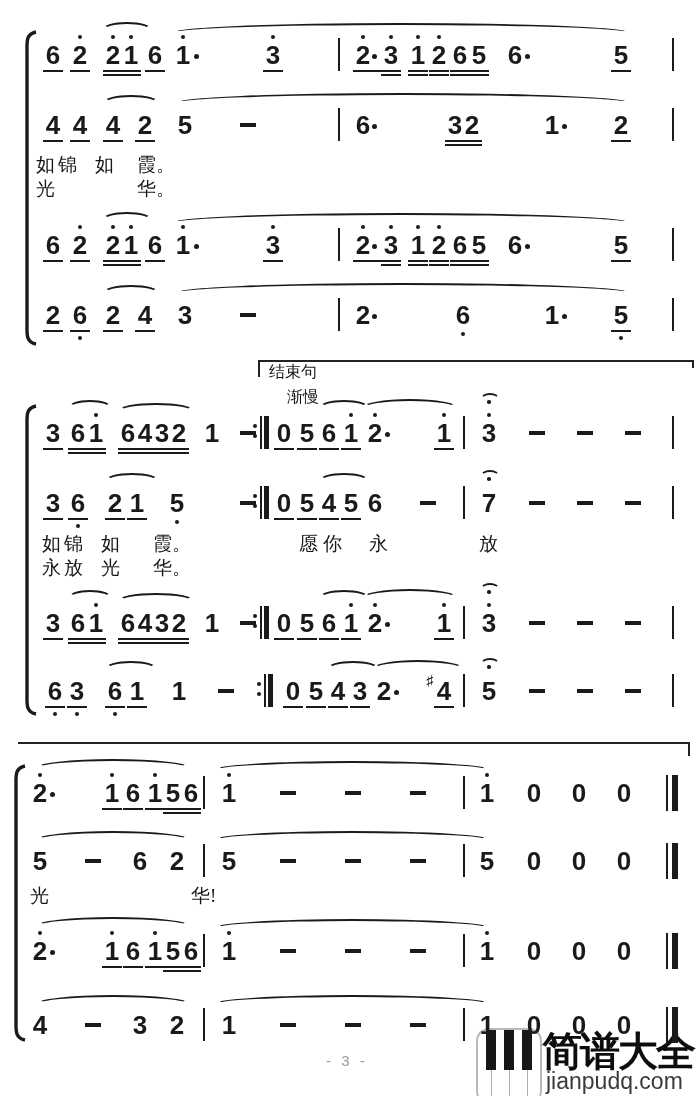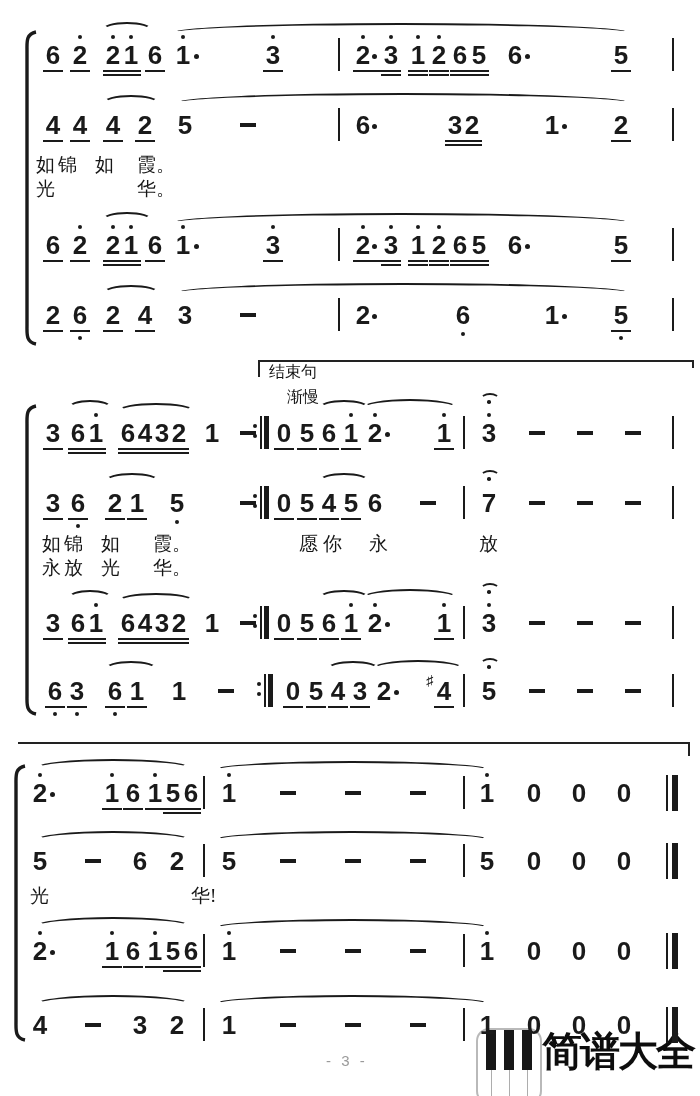--- a/index.html
+++ b/index.html
@@ -48,20 +48,21 @@
   <div class="wm">
     <div class="wm-icon">
       <div class="bkey" style="left:8px"></div>
       <div class="bkey" style="left:26px"></div>
       <div class="bkey" style="left:44px"></div>
       <div class="wkey-div" style="left:12.5px"></div>
       <div class="wkey-div" style="left:30.5px"></div>
       <div class="wkey-div" style="left:48.5px"></div>
     </div>
     <div class="wm-brand">简谱大全</div>
+    <div class="wm-domain">jianpudq.com</div>
   </div>
 <div class="sysgroup">
       <svg width="20" height="316" style="position: absolute; left: 21px; top: 30px; overflow: visible;">
         <path d="M15 2 C5 4 6 12 6 20 L6 296 C6 304 5 312 15 314" fill="none" stroke="#1a1a1a" stroke-width="3.4"></path>
       </svg>
       <div class="slur" style="left: 102px; top: 22px; width: 46px; height: 12px;"></div>
       <div class="slur" style="left: 170px; top: 23px; width: 458px; height: 16px;"></div>
       <div class="tok" style="left: 42px; top: 42px;">
         <span class="num">6</span>
         <div class="ul" style="top: 28px;"></div>

